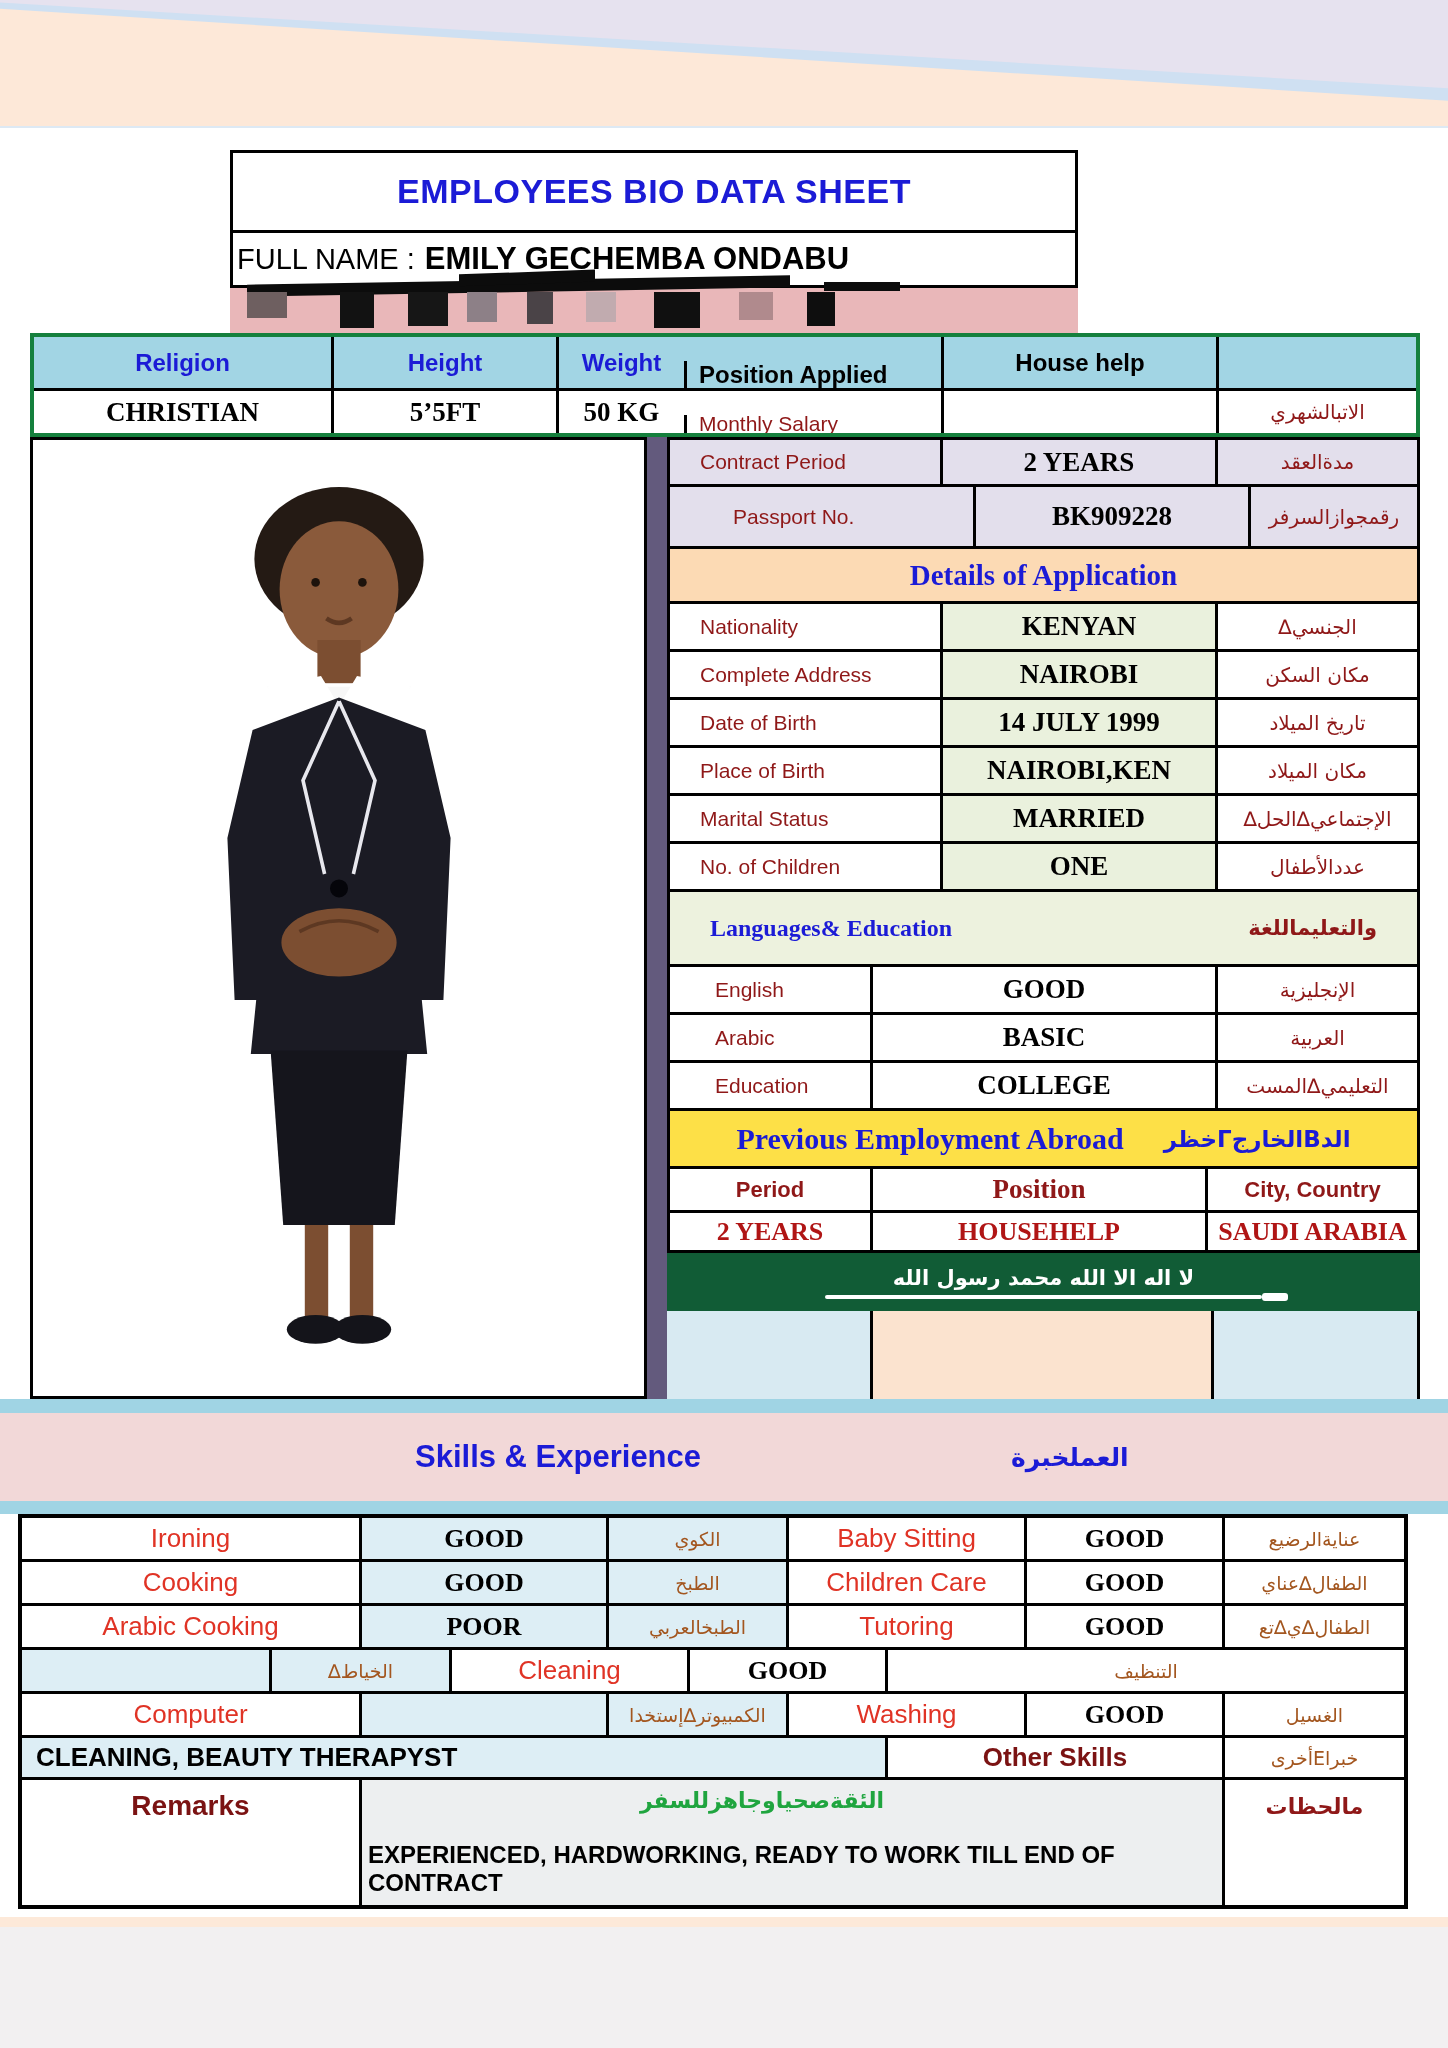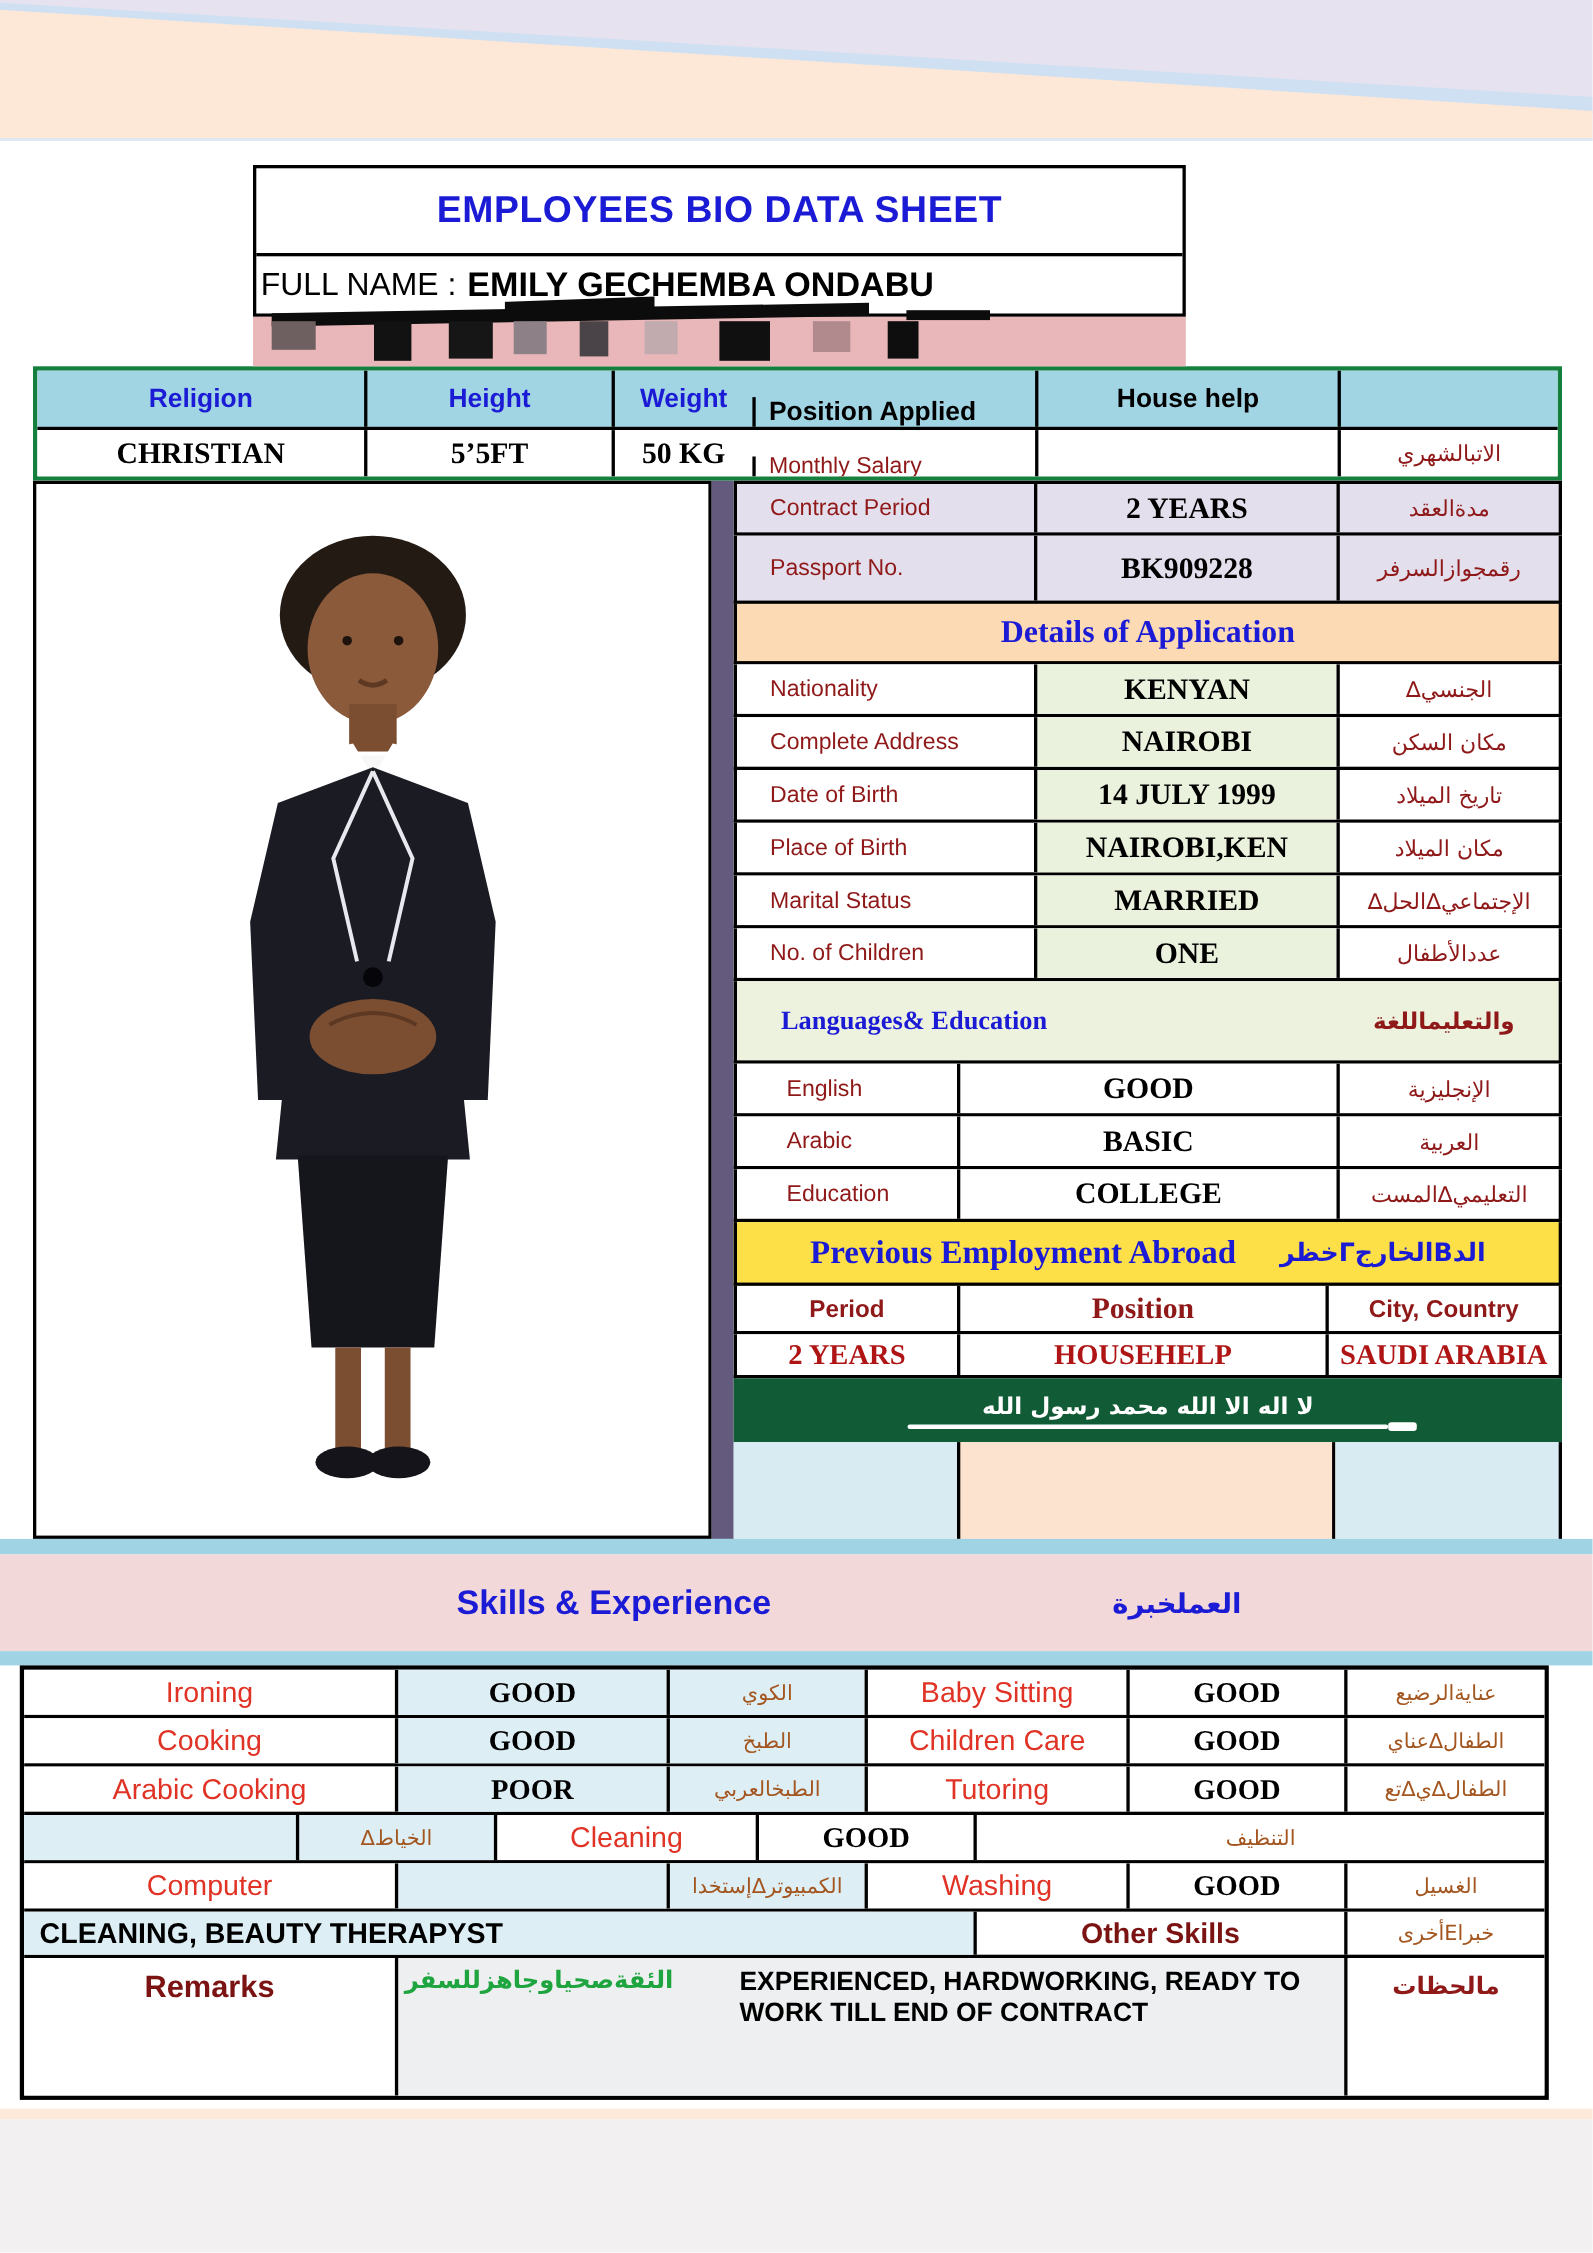--- a/index.html
+++ b/index.html
@@ -65,21 +65,21 @@
   .purple-bar{width:20px;height:962px;background:#635a7d;flex:none;}
   .right-pane{flex:1;display:flex;flex-direction:column;}
   .rp-row{display:flex;border-left:3px solid #000;border-right:3px solid #000;border-bottom:3px solid #000;}
   .rp-cell{display:flex;align-items:center;overflow:hidden;}
   .rp-b{border-left:3px solid #000;}
   .lavrow{background:#e3dfec;}
   .rp-label{width:270px;padding-left:30px;font-size:21px;flex:none;}
   .rp-value{width:275px;justify-content:center;font-size:27px;flex:none;}
   .rp-ar{flex:1;justify-content:center;font-size:20px;}
   .h-contract{height:50px;}
-  .h-passport{height:62px;}
+  .h-passport{height:62px;padding-left:33px;}
   .band{display:flex;align-items:center;justify-content:center;border-left:3px solid #000;border-right:3px solid #000;border-bottom:3px solid #000;}
   .band-details{height:55px;background:#fcdab4;font-family:"Liberation Serif",serif;font-weight:bold;font-size:29px;}
   .detail-row{height:48px;background:#fff;}
   .detail-row .rp-value{background:#eaf1dd;font-family:"Liberation Serif",serif;font-weight:bold;}
   .band-lang{height:75px;background:#edf2de;justify-content:space-between;padding:0 40px;}
   .band-lang .en{font-family:"Liberation Serif",serif;font-weight:bold;font-size:24px;}
   .band-lang .arr{font-size:21px;font-weight:bold;}
   .lang-row{height:48px;background:#fff;}
   .lang-label{width:200px;padding-left:45px;font-size:21px;flex:none;}
   .lang-value{width:345px;justify-content:center;font-size:27px;flex:none;}
@@ -116,21 +116,21 @@
   .skc4{width:238px;flex:none;}.skc5{width:198px;flex:none;}.skc6{flex:1;}
   .sk-name{color:#e03325;font-size:26px;}
   .sk-rate{font-size:26px;}
   .sk-ar{color:#a3561f;font-size:19px;}
   .bgblue{background:#ddeef5;}
   .other-row{height:42px;}
   .other-merged{width:863px;flex:none;background:#ddeef5;justify-content:flex-start;padding-left:14px;font-weight:bold;font-size:26px;color:#000;}
   .other-label{font-weight:bold;font-size:26px;color:#7b1313;}
   .remarks-row{height:125px;border-bottom:none;align-items:stretch;}
   .remarks-label{align-items:flex-start;padding-top:10px;font-weight:bold;font-size:28px;color:#7b1313;}
-  .remarks-merged{width:863px;flex:none;background:#edeff0;flex-direction:row;align-items:stretch;justify-content:space-between;padding:8px 6px;}
+  .remarks-merged{width:863px;flex:none;background:#edeff0;flex-direction:column;align-items:stretch;justify-content:space-between;padding:8px 6px;}
   .remarks-green{color:#1fa53f;font-weight:bold;font-size:22px;text-align:center;padding-right:60px;}
   .remarks-text{color:#000;font-weight:bold;font-size:24px;}
   .remarks-ar{align-items:flex-start;padding-top:14px;font-weight:bold;font-size:22px;color:#8f1818;justify-content:center;}
 
   .gap2{height:8px;flex:none;}
   .peach-strip{height:10px;background:#fde9d9;flex:none;}
   .footer-gray{flex:1;background:#f2f0f1;}
 </style>
 </head>
 <body>

